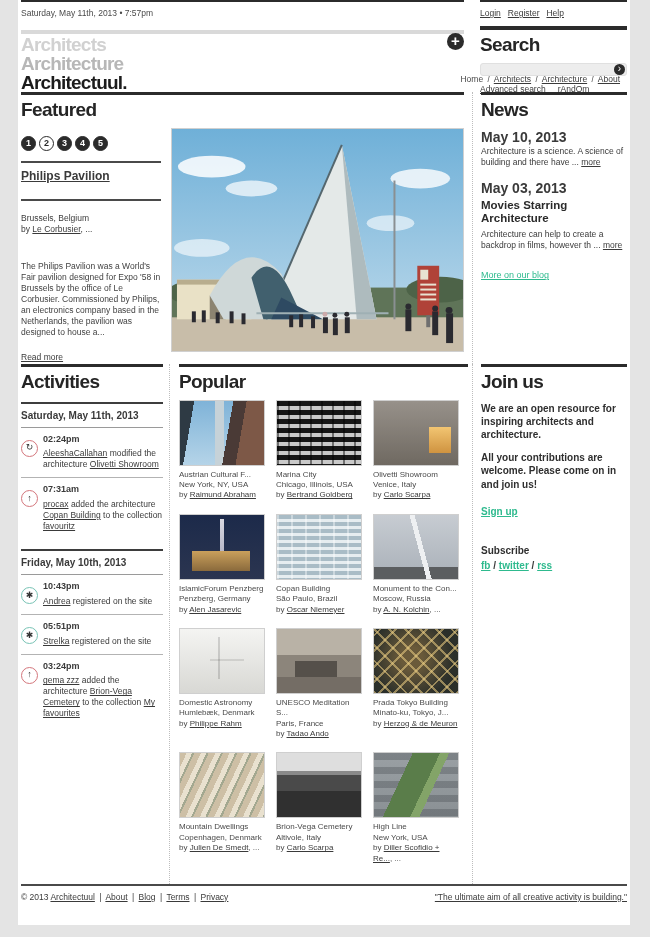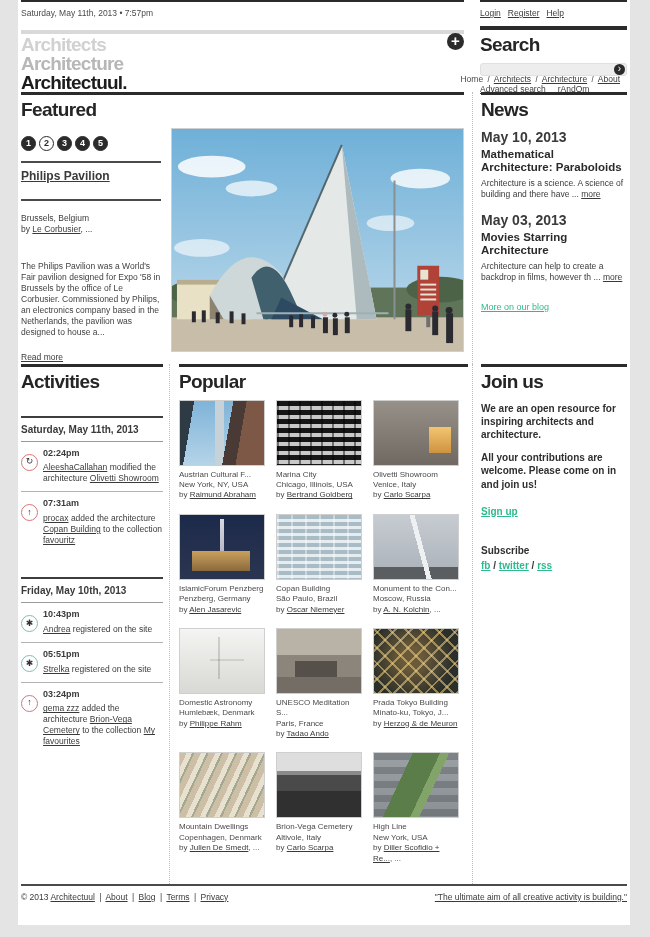--- a/index.html
+++ b/index.html
@@ -80,21 +80,21 @@
   .news-date{font-weight:bold;font-size:14px;}
   .news-title{font-weight:bold;font-size:11.5px;line-height:1.12;margin:2px 0 4px;color:#2b2b2b;}
   .news-excerpt{font-size:8.5px;}
   .blog-link{display:inline-block;margin-top:8px;font-weight:normal;font-size:9px;}
 
   
   .row3{min-height:520px;border-radius:6px;}
   .act-col{flex:0 0 152px;box-sizing:border-box;padding:0 6px 0 3px;}
   .pop-col{flex:0 0 302px;box-sizing:border-box;padding:0 4px 2px 9px;}
   .day-head{font-size:10px;font-weight:bold;border-top:2px solid #3d3d3d;border-bottom:1px solid #9a9a9a;
-    padding:5px 0 5px;margin-top:24px;}
+    padding:5px 0 5px;margin-top:10px;}
   .day-head:first-of-type{margin-top:4px;}
   .act-item{display:flex;padding:6px 0 7px;}
   .act-item + .act-item{border-top:1px solid #b3b3b3;}
   .act-icon-col{flex:0 0 22px;padding-top:6px;}
   .act-icon{width:15px;height:15px;border-radius:50%;border:1.5px solid;display:flex;
     align-items:center;justify-content:center;font-size:9px;color:#333;box-sizing:content-box;}
   .ic-red{border-color:#d4767c;}
   .ic-teal{border-color:#78c3b5;}
   .act-body{flex:1;font-size:8.5px;}
   .act-time{font-weight:bold;font-size:9px;margin-bottom:3px;}
@@ -241,21 +241,20 @@
               <circle cx="279" cy="183" r="3.5" fill="#2a2a30"></circle>
           </svg>
         </div>
       </div>
     </div>
     <div class="side-col dotted-left">
       <div class="bar3"></div>
       <h2>News</h2>
       <div class="news-item">
         <div class="news-date">May 10, 2013</div>
-        <div class="news-title">Mathematical Architecture: Paraboloids</div>
         <div class="news-excerpt"><span>Architecture is a science. A science of building and there have ...</span> <span class="lnk">more</span></div>
       </div>
       <div class="news-item">
         <div class="news-date">May 03, 2013</div>
         <div class="news-title">Movies Starring Architecture</div>
         <div class="news-excerpt"><span>Architecture can help to create a backdrop in films, however th ...</span> <span class="lnk">more</span></div>
       </div>
       <span class="blog-link green lnk">More on our blog</span>
     </div>
   </div>

